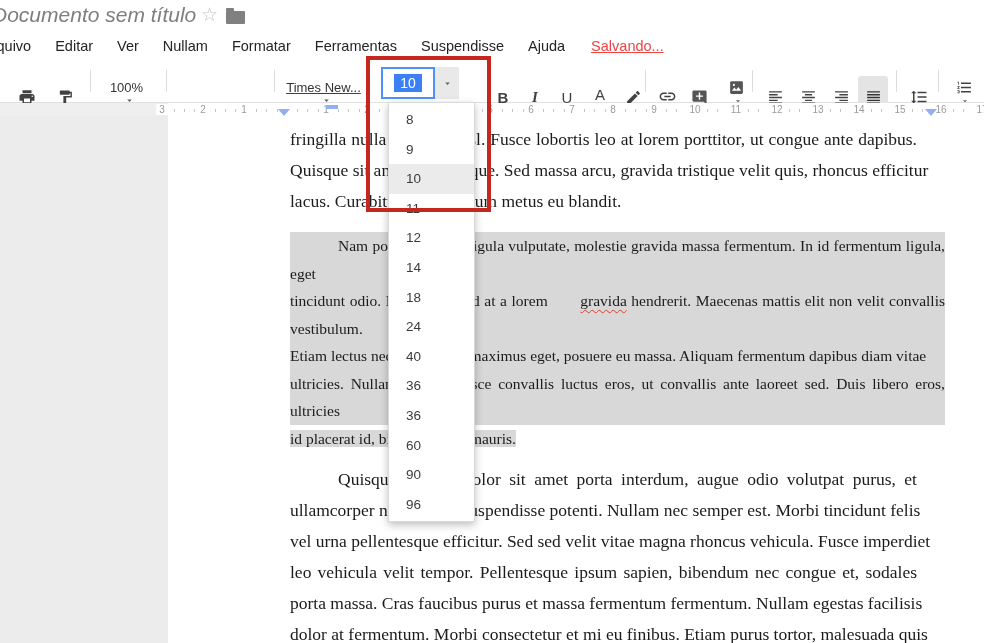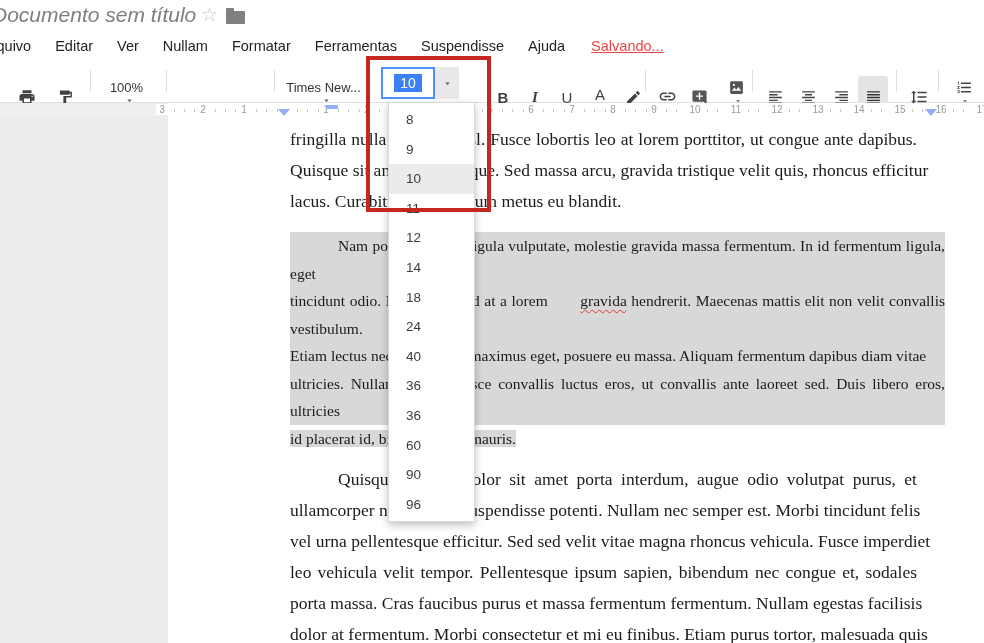--- a/index.html
+++ b/index.html
@@ -105,21 +105,21 @@
     <div class="tb" style="left:98px;width:62px;">
       <span class="dd-label">100%</span>
       <span class="dd-arrow">
           <svg width="11" height="11" viewBox="0 0 24 24" fill="#616161">
             <path d="M7 10l5 5 5-5z"></path>
           </svg>
         </span>
     </div>
     <div class="sep" style="left:166px;"></div>
     <div class="sep" style="left:274px;"></div>
-    <div class="tb" style="left:282px;width:88px;">
+    <div class="tb" style="left:282px;width:88px;text-decoration:underline;">
       <span class="dd-label">Times New...</span>
       <span class="dd-arrow">
           <svg width="11" height="11" viewBox="0 0 24 24" fill="#616161">
             <path d="M7 10l5 5 5-5z"></path>
           </svg>
         </span>
     </div>
 
     <div class="tb" style="left:488px;width:30px;">
         <span class="fmt-letter b">B</span>

